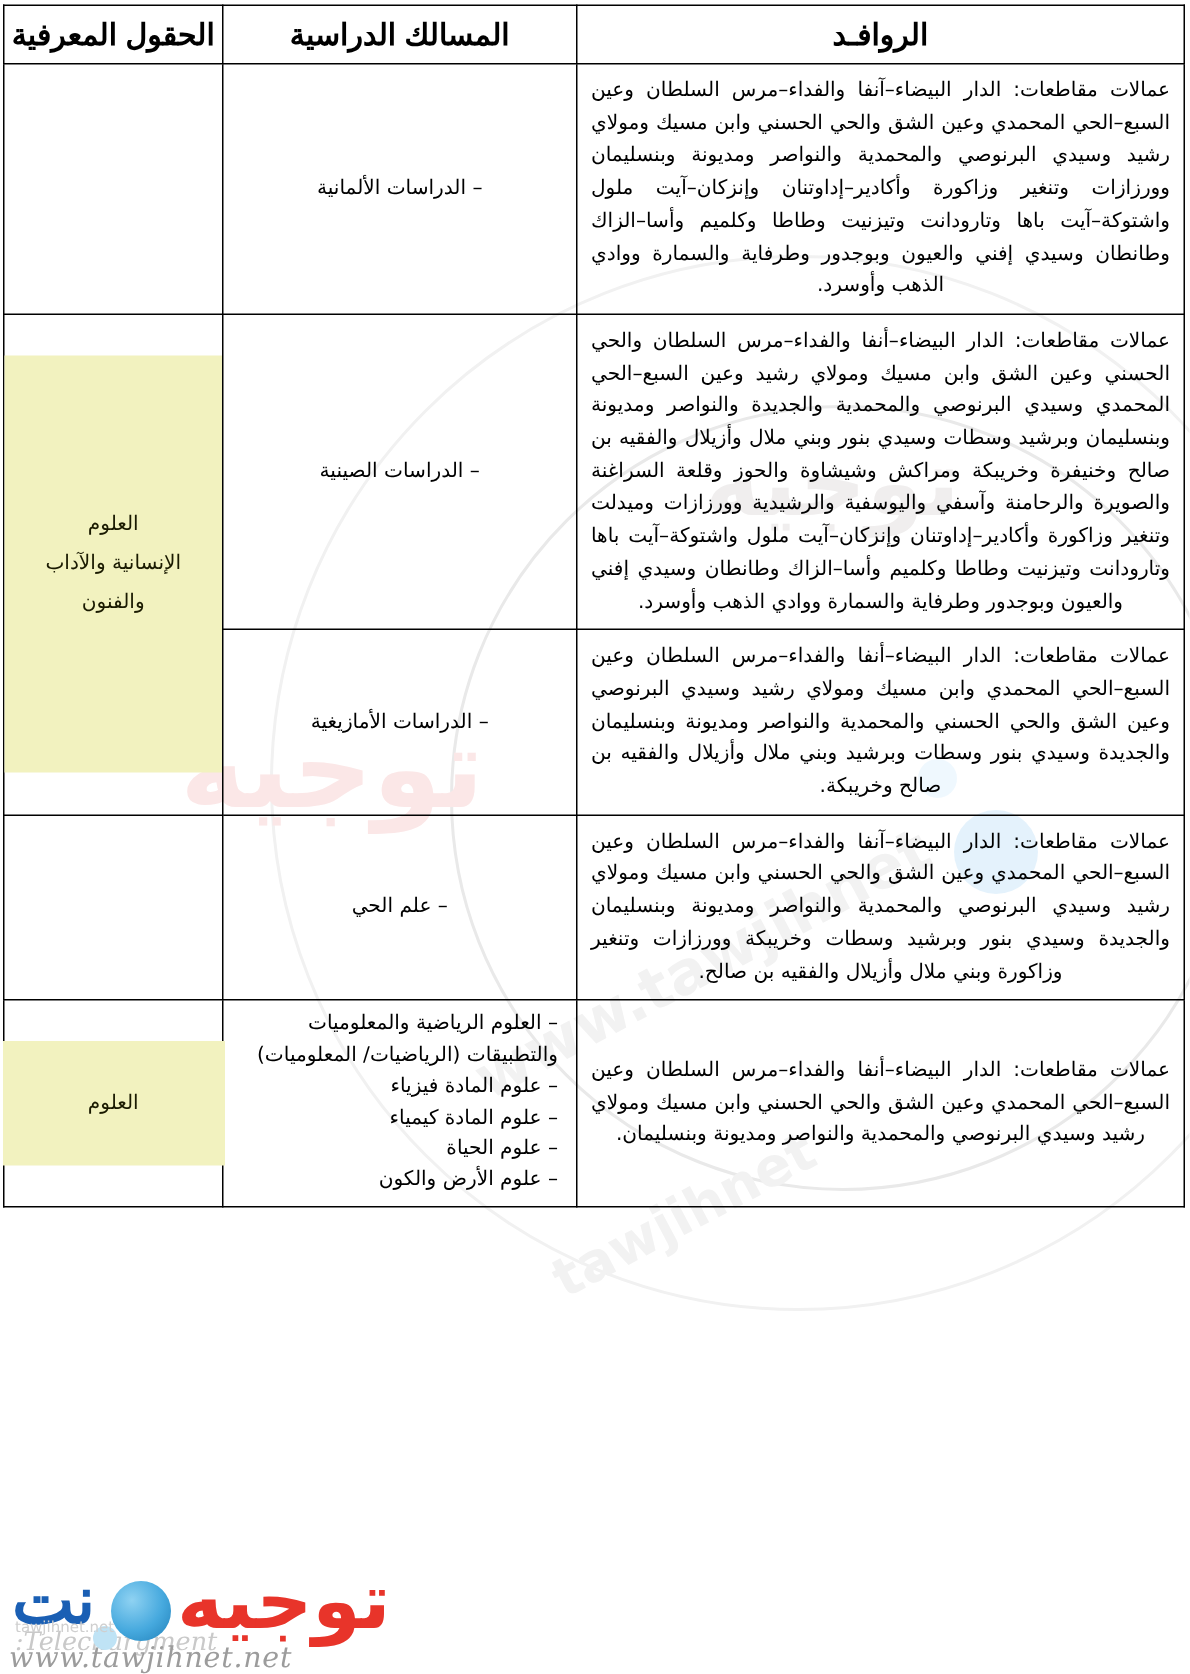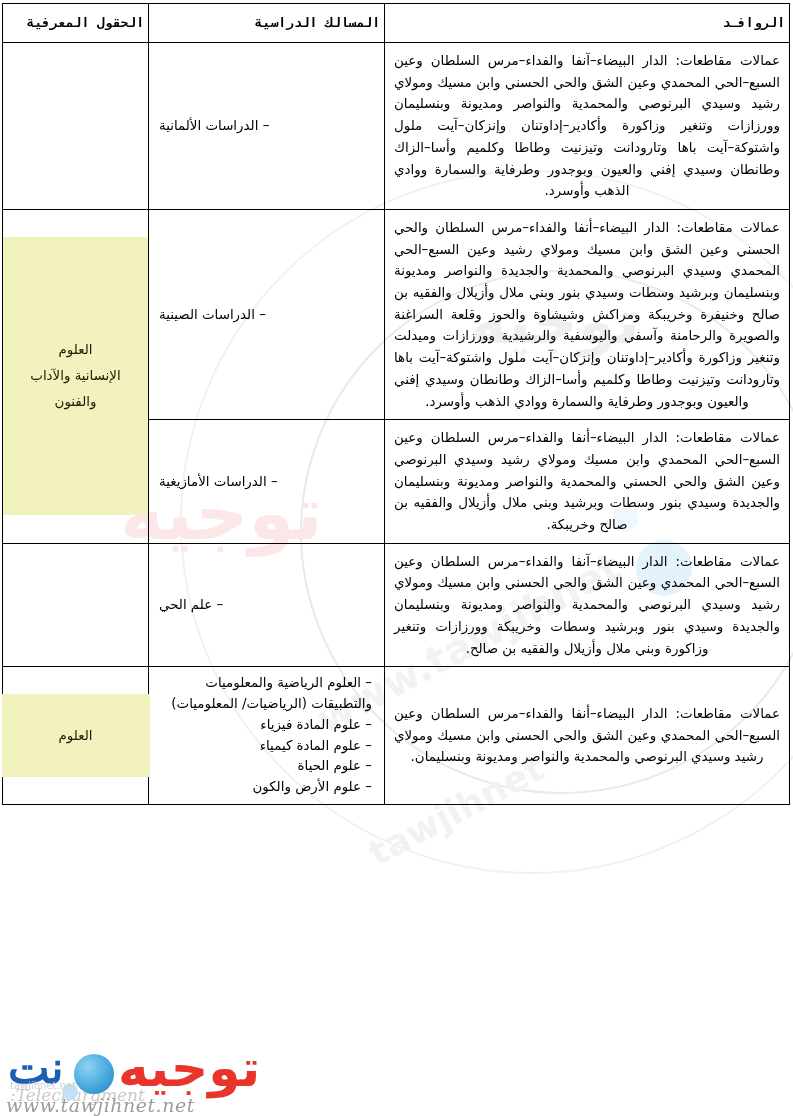--- a/index.html
+++ b/index.html
@@ -158,43 +158,43 @@
     border: 1.6px solid #000000;
     vertical-align: middle;
     background: transparent;
   }
   col.col-rawafid  { width: 405px; }
   col.col-masalik  { width: 236px; }
   col.col-huqul    { width: 146px; }
 
   th.head-cell {
     height: 34px;
-    font-size: 13px;
+    font-size: 20px;
     font-weight: bold;
-    text-align: right;
+    text-align: center;
     color: #000;
-    font-family: Liberation Mono, monospace;
+    font-family: Liberation Sans, sans-serif;
     padding: 2px 4px;
   }
   .head-tatweel { letter-spacing: 0px; margin-left: 25px; }
 
   td.rawafid-cell {
     padding: 7px 9px 7px 9px;
     font-size: 13.4px;
     line-height: 1.62;
     text-align: justify;
     text-align-last: center;
     color: #000;
     font-family: "DejaVu Sans", "Liberation Sans", sans-serif;
   }
   td.masalik-cell {
     padding: 4px 10px;
     font-size: 13.4px;
     line-height: 1.62;
-    text-align: left;
+    text-align: center;
     color: #000;
   }
   td.masalik-cell.list-cell {
     text-align: right;
     padding: 6px 12px 6px 10px;
     line-height: 1.55;
   }
   td.masalik-cell.list-cell .item {
     display: block;
   }

